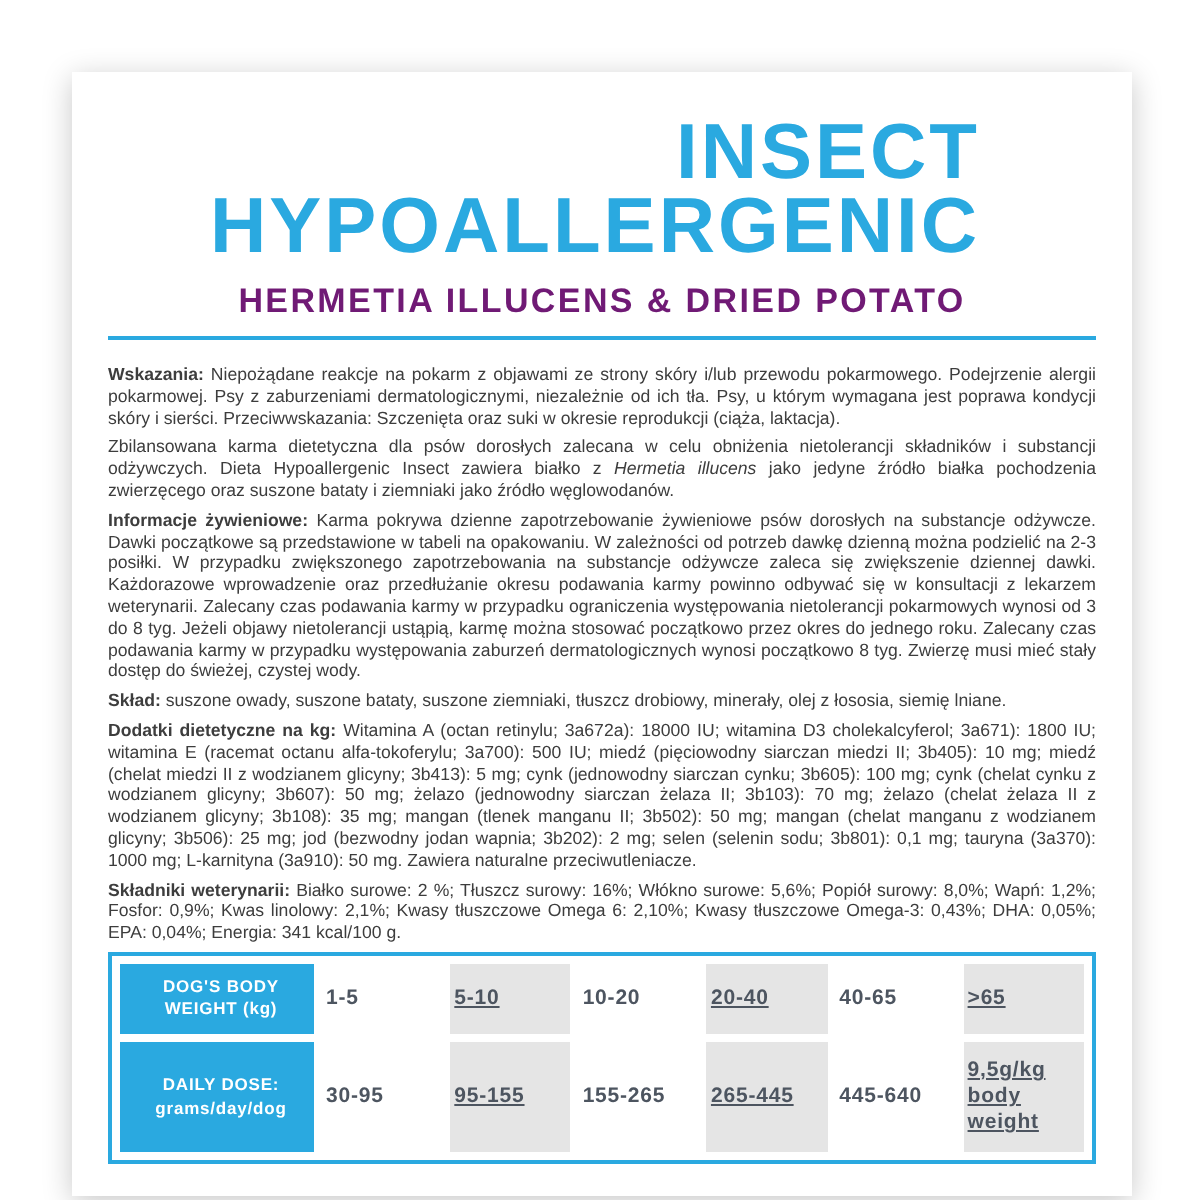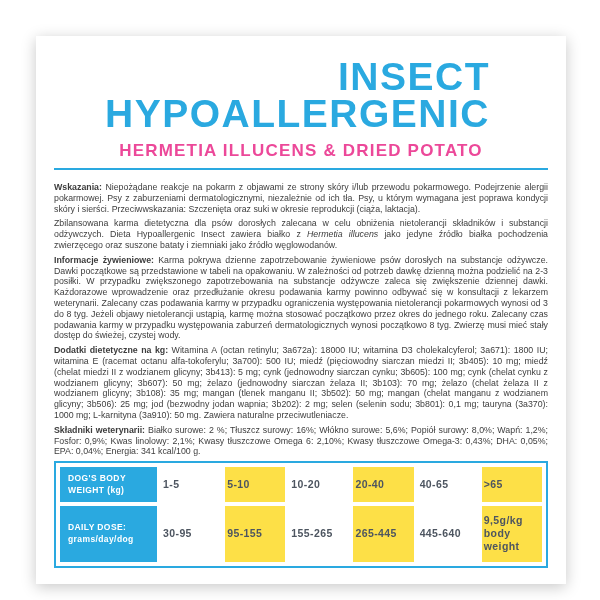--- a/index.html
+++ b/index.html
@@ -9,66 +9,67 @@
     position:absolute; left:36px; top:36px; width:530px; min-height:526px;
     background:#ffffff; box-shadow:0 3px 14px rgba(0,0,0,0.22);
     padding:22px 18px 16px 18px;
   }
   .title-block { text-align:right; padding-right:58px; line-height:0.95; }
   .title-line {
     font-weight:bold; color:#2AA9E0; font-size:39px; letter-spacing:1.5px;
     display:block;
   }
   .subtitle {
-    text-align:center; color:#ec4899; font-weight:bold; font-size:17px;
+    text-align:center; color:#701a75; font-weight:bold; font-size:17px;
     letter-spacing:1.2px; margin-top:9px;
   }
   .divider { height:2px; background:#2AA9E0; border:0; margin:7px 0 12px 0; }
   .body-text p {
     font-size:8.8px; line-height:10.8px; color:#3d3d3d;
     text-align:justify; margin-bottom:4px;
   }
   .seg-b { font-weight:bold; }
   .seg-i { font-style:italic; }
   .fg-title {
     color:#2AA9E0; font-weight:bold; font-size:10px; letter-spacing:0.8px;
     margin:9px 0 7px 0;
   }
   table.fg {
     width:100%; border:2px solid #2AA9E0; border-collapse:separate;
     border-spacing:4px; table-layout:fixed;
   }
   table.fg th {
     background:#2AA9E0; color:#ffffff; font-size:8.5px; letter-spacing:0.4px;
-    text-align:left; padding:6px 4px 6px 8px; line-height:1.35; font-weight:bold;
+    text-align:center; padding:6px 4px 6px 8px; line-height:1.35; font-weight:bold;
   }
   table.fg td {
     font-size:10.5px; color:#4D5560; vertical-align:middle;
     padding:8px 2px; line-height:1.25; letter-spacing:0.4px; font-weight:bold;
   }
-  td.lt { background:#fde047; }
+  td.lt { background:#e5e5e5;text-decoration:underline; }
 </style>
 </head>
 <body>
 
 <div class="card">
 
   <div class="title-block">
     <span class="title-line">INSECT</span>
     <span class="title-line">HYPOALLERGENIC</span>
   </div>
 
   <div class="subtitle">HERMETIA ILLUCENS &amp; DRIED POTATO</div>
 
   <div class="divider"></div>
 
   <div class="body-text">
     <p><span class="seg-b">Wskazania:</span><span> Niepożądane reakcje na pokarm z objawami ze strony skóry i/lub przewodu pokarmowego. Podejrzenie alergii pokarmowej. Psy z zaburzeniami dermatologicznymi, niezależnie od ich tła. Psy, u którym wymagana jest poprawa kondycji skóry i sierści. Przeciwwskazania: Szczenięta oraz suki w okresie reprodukcji (ciąża, laktacja).</span></p>
     <p><span>Zbilansowana karma dietetyczna dla psów dorosłych zalecana w celu obniżenia nietolerancji składników i substancji odżywczych. Dieta Hypoallergenic Insect zawiera białko z </span><span class="seg-i">Hermetia illucens</span><span> jako jedyne źródło białka pochodzenia zwierzęcego oraz suszone bataty i ziemniaki jako źródło węglowodanów.</span></p>
     <p><span class="seg-b">Informacje żywieniowe:</span><span> Karma pokrywa dzienne zapotrzebowanie żywieniowe psów dorosłych na substancje odżywcze. Dawki początkowe są przedstawione w tabeli na opakowaniu. W zależności od potrzeb dawkę dzienną można podzielić na 2-3 posiłki. W przypadku zwiększonego zapotrzebowania na substancje odżywcze zaleca się zwiększenie dziennej dawki. Każdorazowe wprowadzenie oraz przedłużanie okresu podawania karmy powinno odbywać się w konsultacji z lekarzem weterynarii. Zalecany czas podawania karmy w przypadku ograniczenia występowania nietolerancji pokarmowych wynosi od 3 do 8 tyg. Jeżeli objawy nietolerancji ustąpią, karmę można stosować początkowo przez okres do jednego roku. Zalecany czas podawania karmy w przypadku występowania zaburzeń dermatologicznych wynosi początkowo 8 tyg. Zwierzę musi mieć stały dostęp do świeżej, czystej wody.</span></p>
+    <p><span class="seg-b">Skład:</span><span> suszone owady, suszone bataty, suszone ziemniaki, tłuszcz drobiowy, minerały, olej z łososia, siemię lniane.</span></p>
     <p><span class="seg-b">Dodatki dietetyczne na kg:</span><span> Witamina A (octan retinylu; 3a672a): 18000 IU; witamina D3 cholekalcyferol; 3a671): 1800 IU; witamina E (racemat octanu alfa-tokoferylu; 3a700): 500 IU; miedź (pięciowodny siarczan miedzi II; 3b405): 10 mg; miedź (chelat miedzi II z wodzianem glicyny; 3b413): 5 mg; cynk (jednowodny siarczan cynku; 3b605): 100 mg; cynk (chelat cynku z wodzianem glicyny; 3b607): 50 mg; żelazo (jednowodny siarczan żelaza II; 3b103): 70 mg; żelazo (chelat żelaza II z wodzianem glicyny; 3b108): 35 mg; mangan (tlenek manganu II; 3b502): 50 mg; mangan (chelat manganu z wodzianem glicyny; 3b506): 25 mg; jod (bezwodny jodan wapnia; 3b202): 2 mg; selen (selenin sodu; 3b801): 0,1 mg; tauryna (3a370): 1000 mg; L-karnityna (3a910): 50 mg. Zawiera naturalne przeciwutleniacze.</span></p>
     <p><span class="seg-b">Składniki weterynarii:</span><span> Białko surowe: 2 %; Tłuszcz surowy: 16%; Włókno surowe: 5,6%; Popiół surowy: 8,0%; Wapń: 1,2%; Fosfor: 0,9%; Kwas linolowy: 2,1%; Kwasy tłuszczowe Omega 6: 2,10%; Kwasy tłuszczowe Omega-3: 0,43%; DHA: 0,05%; EPA: 0,04%; Energia: 341 kcal/100 g.</span></p>
   </div>
 
 
   <table class="fg">
     <colgroup>
       <col style="width:97px">
       <col>
         <col>

